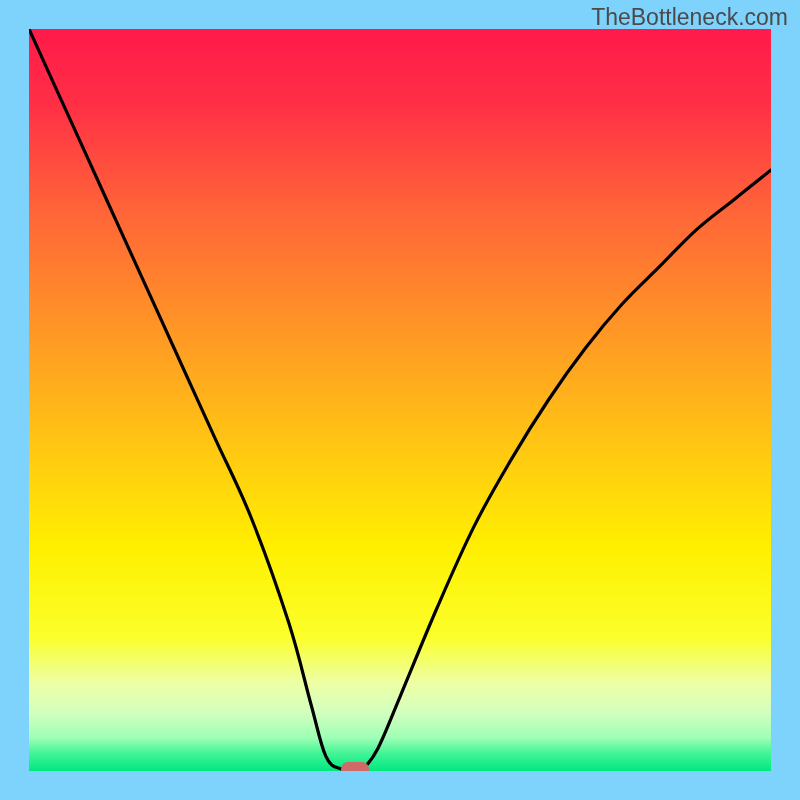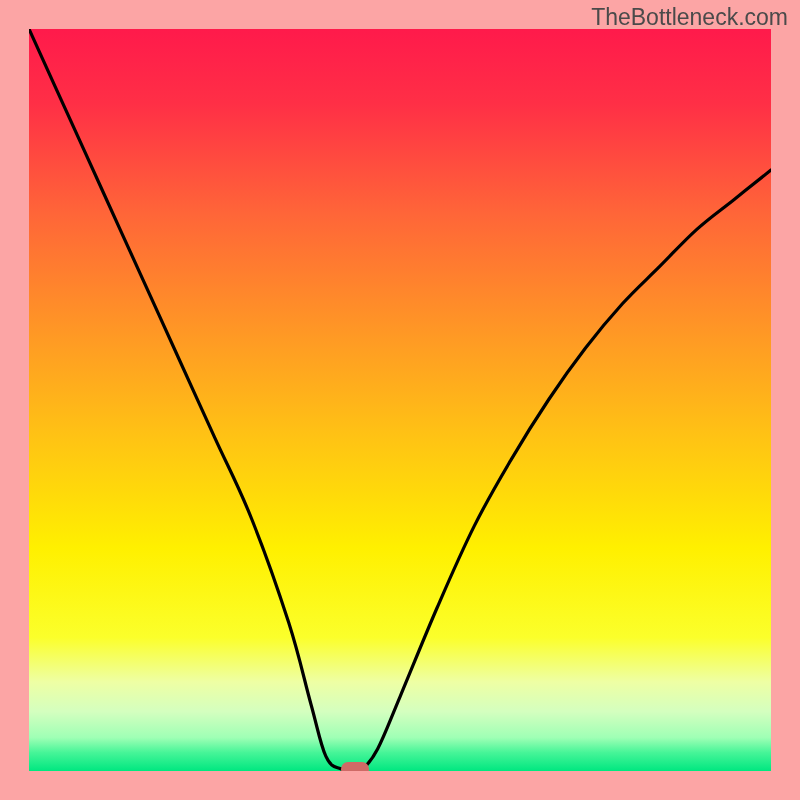--- a/index.html
+++ b/index.html
@@ -9,21 +9,21 @@
     height: 800px;
     background: #000;
     overflow: hidden;
   }
   .frame {
     position: absolute;
     left: 0;
     top: 0;
     width: 800px;
     height: 800px;
-    background: #fca5a5;
+    background: #7dd3fc;
   }
   .plot-area {
     position: absolute;
     left: 29px;
     top: 29px;
     width: 742px;
     height: 742px;
     overflow: hidden;
   }
   .gradient {

